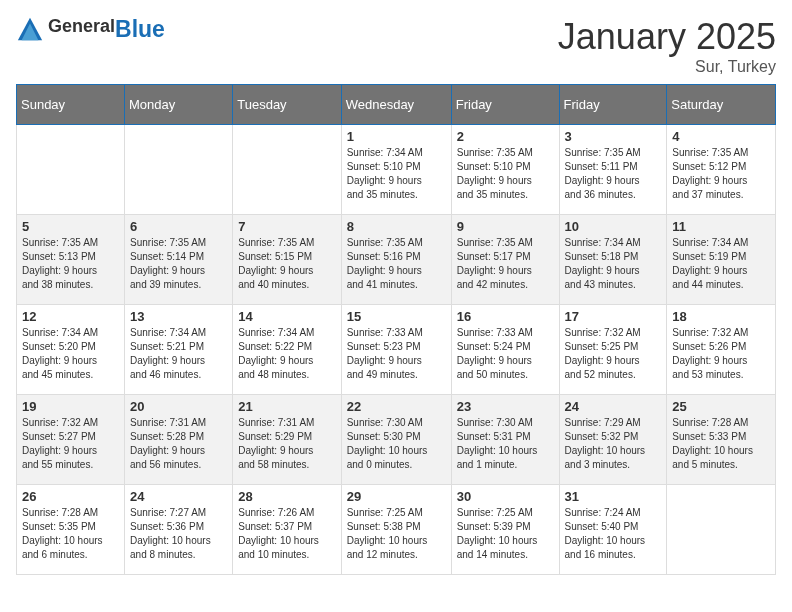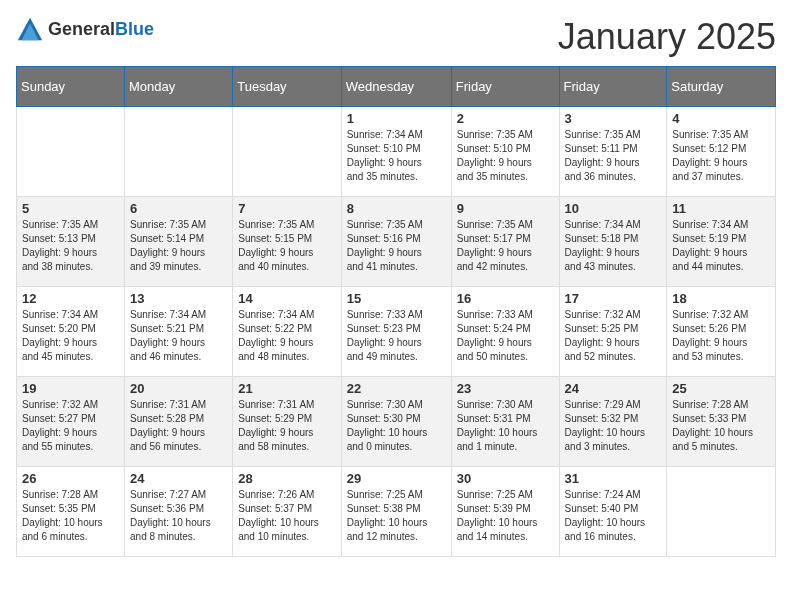--- a/index.html
+++ b/index.html
@@ -23,21 +23,21 @@
     .logo-text {
       display: flex;
       line-height: 1.1;
     }
     .logo-general {
       font-size: 18px;
       font-weight: bold;
       color: #333;
     }
     .logo-blue {
-      font-size: 18px;
+      font-size: 23px;
       font-weight: bold;
       color: #1a6eb5;
     }
     .logo-icon {
       width: 28px;
       height: 28px;
       margin-right: 4px;
     }
     .title-section {
       text-align: right;
@@ -106,20 +106,21 @@
       <polygon points="15,2 28,26 2,26" fill="#1a6eb5"></polygon>
       <polygon points="15,8 24,26 6,26" fill="#4a9fd4"></polygon>
     </svg>
     <div class="logo-text">
       <span class="logo-general">General</span>
       <span class="logo-blue">Blue</span>
     </div>
   </div>
   <div class="title-section">
     <div class="month-title">January 2025</div>
+    <div class="location">Sur, Turkey</div>
   </div>
 </div>
 
 <table class="calendar">
   <thead>
     <tr>
     <th>Sunday</th>
         <th>Monday</th>
         <th>Tuesday</th>
         <th>Wednesday</th>

